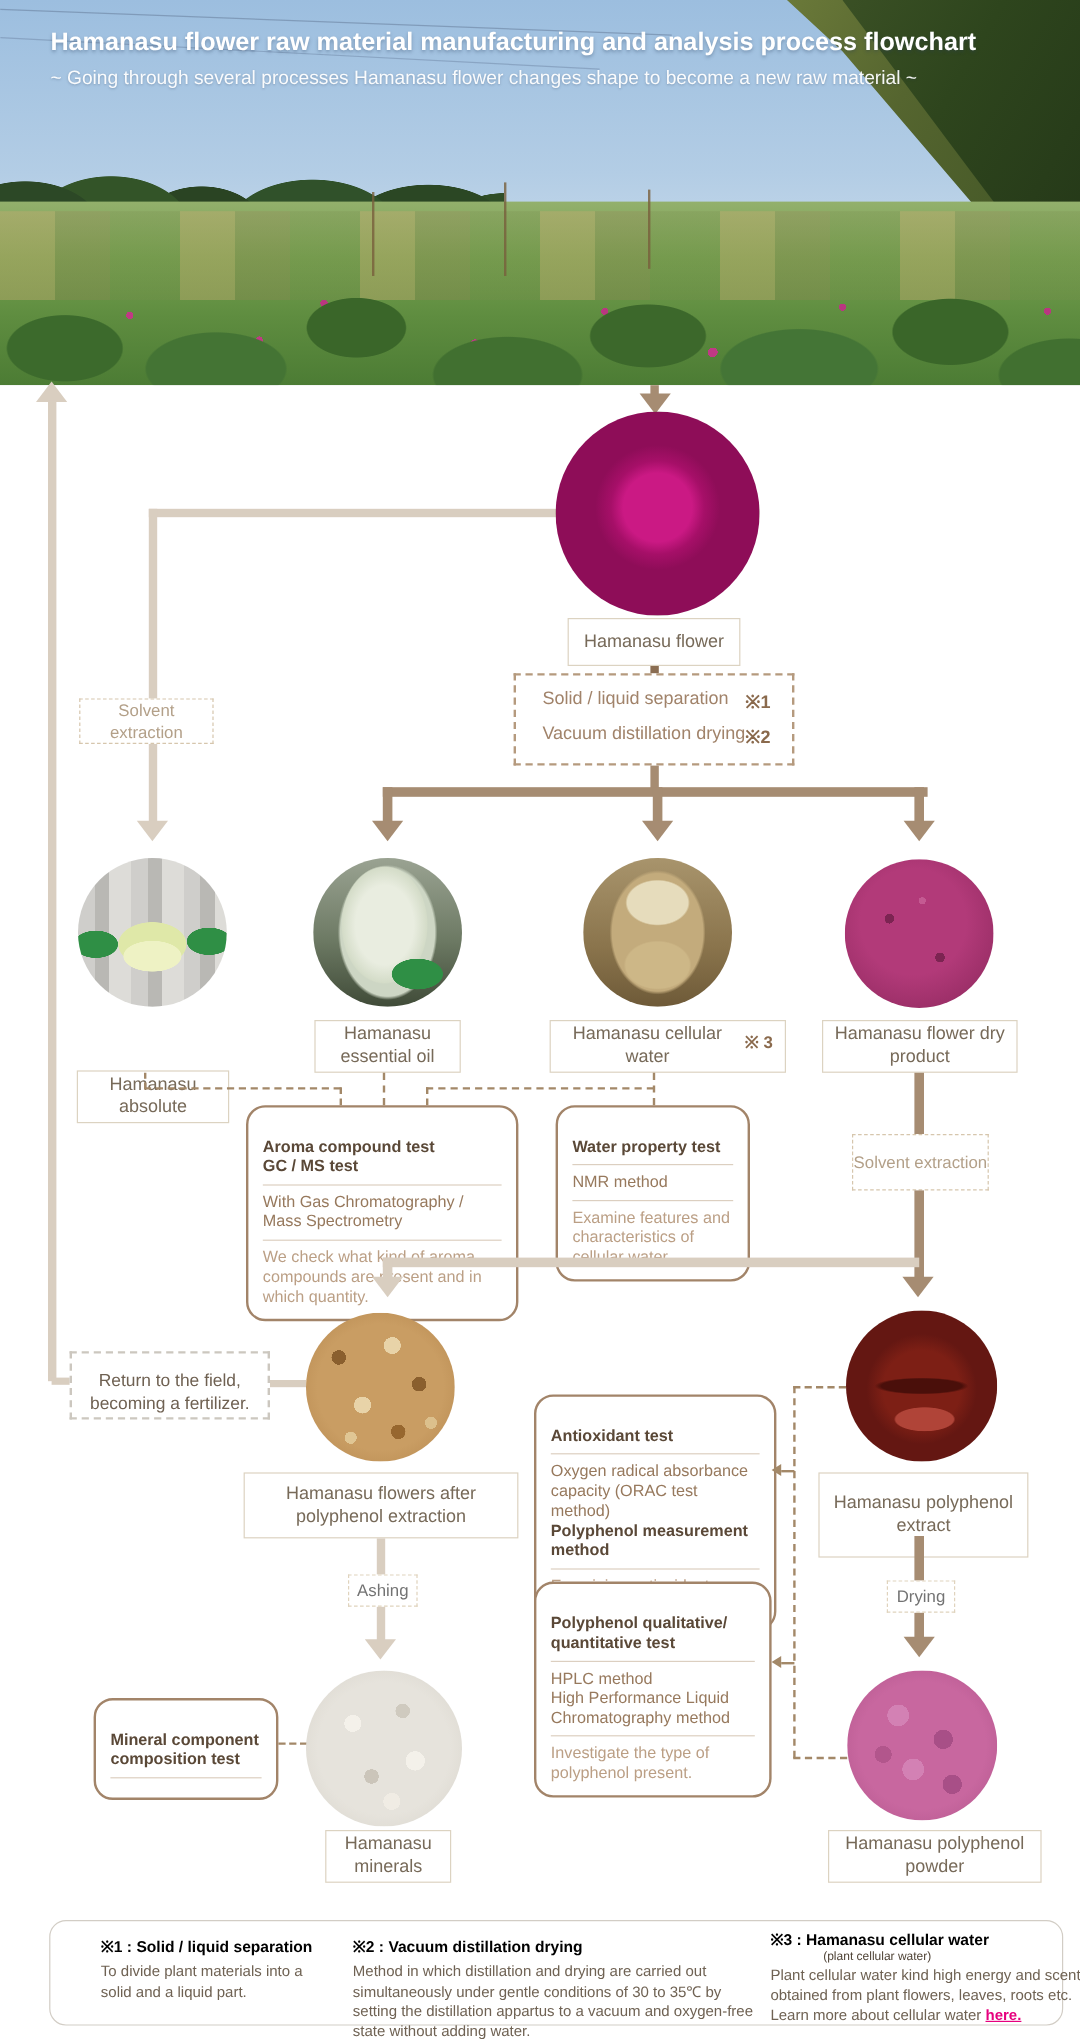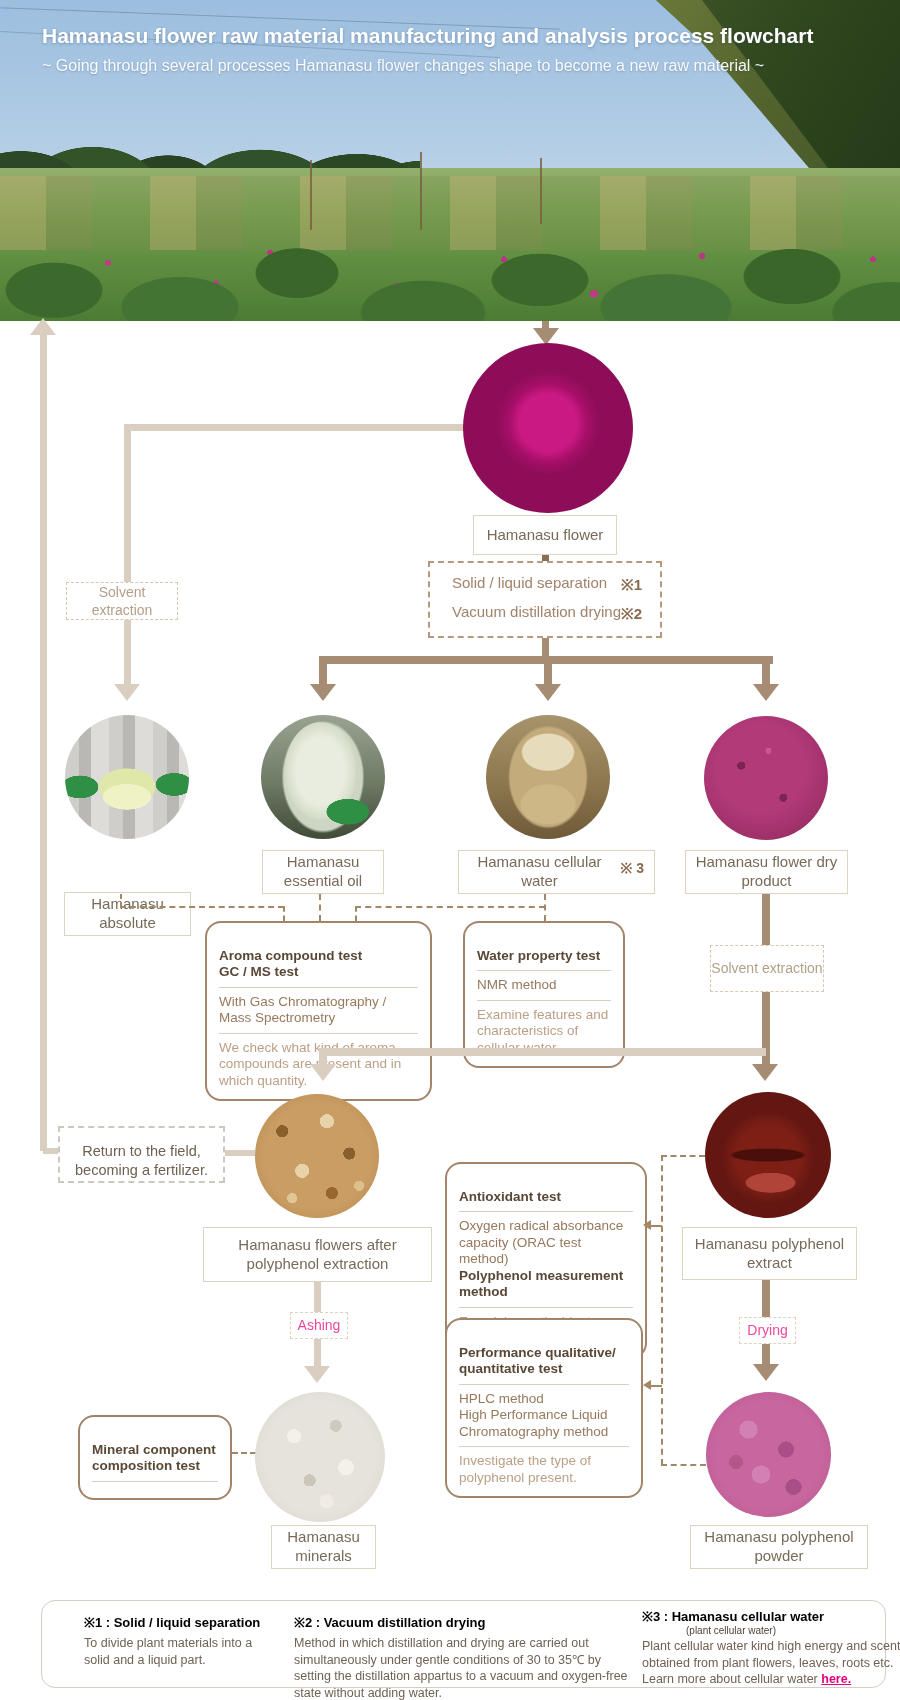--- a/index.html
+++ b/index.html
@@ -73,21 +73,21 @@
   .dh{border-top:2px dashed #a38868;height:0;}
   .plug{background:#8a6d52;}
 
   .node-label{background:#fff;border:1px solid #dcd3c1;color:#776a59;font-size:15px;line-height:1.25;
       display:flex;align-items:center;justify-content:center;text-align:center;box-sizing:border-box;}
   .proc-box{border:2px dashed #b59a7e;background:#fff;color:#a1836a;font-size:15px;box-sizing:border-box;}
   .proc-row{display:flex;justify-content:space-between;padding:0 18px 0 22px;}
   .proc-ref{font-weight:bold;color:#8a6a4d;}
   .mini-step{border:1px dashed #d6c6ad;background:#fff;color:#b3a089;font-size:14px;line-height:1.3;
       display:flex;align-items:center;justify-content:center;text-align:center;box-sizing:border-box;}
-  .mini-lite{color:#ec4899;border-color:#e0d3bd;}
+  .mini-lite{color:#737373;border-color:#e0d3bd;}
   .test-box{border:2px solid #a28469;border-radius:16px;background:#fff;box-sizing:border-box;
       padding:25px 12px 10px 12px;font-size:13.5px;line-height:1.22;color:#97795d;}
   .tb-title{font-weight:bold;color:#5a4837;}
   .tb-hr{border-top:1px solid #dccfc0;margin:6px 0;}
   .tb-desc{color:#bb9f85;}
   .ret-box{border:2px dashed #ccc7bf;background:#fff;color:#6f6152;font-size:14.5px;line-height:1.35;
       display:flex;align-items:center;justify-content:center;text-align:center;box-sizing:border-box;}
   .circle{border-radius:50%;}
 
   
@@ -288,34 +288,34 @@
     <div class="tb-hr"></div>
     <div>Oxygen radical absorbance capacity (ORAC test method)</div>
     <div class="tb-title">Polyphenol measurement method</div>
     <div class="tb-hr"></div>
     <div class="tb-desc">Examining antioxidant capacity.</div>
   </div>
 
   <div class="abs node-label" style="left:203px;top:1227px;width:229px;height:55px;">
       <span>Hamanasu flowers after polyphenol extraction</span>
     </div>
-  <div class="abs node-label" style="left:682px;top:1227px;width:175px;height:53px;">
+  <div class="abs node-label" style="left:682px;top:1227px;width:175px;height:71px;">
       <span>Hamanasu polyphenol extract</span>
     </div>
 
   <div class="abs dh" style="left:661px;top:1155px;width:44px;"></div>
   <div class="abs dv" style="left:661px;top:1155px;height:310px;"></div>
   <div class="abs dh" style="left:651px;top:1225px;width:11px;"></div>
   <div class="abs ah-left" style="left:643px;top:1220px;"></div>
   <div class="abs dh" style="left:651px;top:1385px;width:11px;"></div>
   <div class="abs ah-left" style="left:643px;top:1380px;"></div>
   <div class="abs dh" style="left:661px;top:1464px;width:45px;"></div>
 
   <div class="abs test-box" style="left:445px;top:1318px;width:198px;">
-    <div class="tb-title">Performance qualitative/ quantitative test</div>
+    <div class="tb-title">Polyphenol qualitative/ quantitative test</div>
     <div class="tb-hr"></div>
     <div>HPLC method</div>
     <div>High Performance Liquid Chromatography method</div>
     <div class="tb-hr"></div>
     <div class="tb-desc">Investigate the type of polyphenol present.</div>
   </div>
 
   <div class="abs shaft-l" style="left:314px;top:1282px;width:7px;height:86px;"></div>
   <div class="abs ah-down-l" style="left:304px;top:1366px;"></div>
   <div class="abs mini-step mini-lite" style="left:290px;top:1312px;width:58px;height:27px;">

